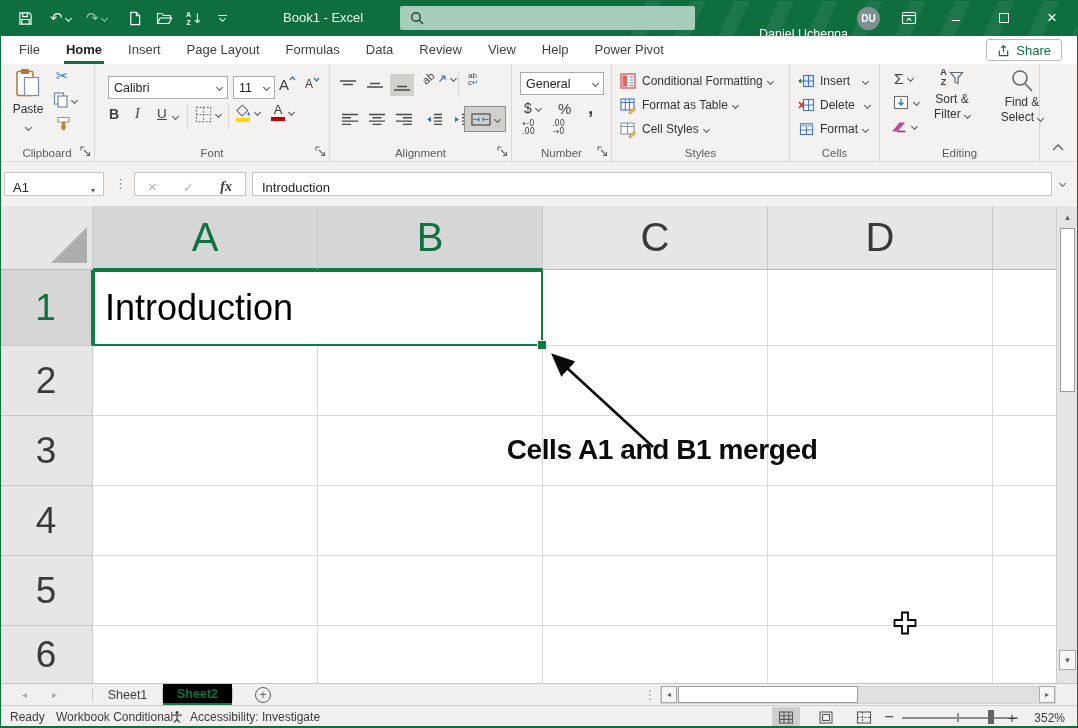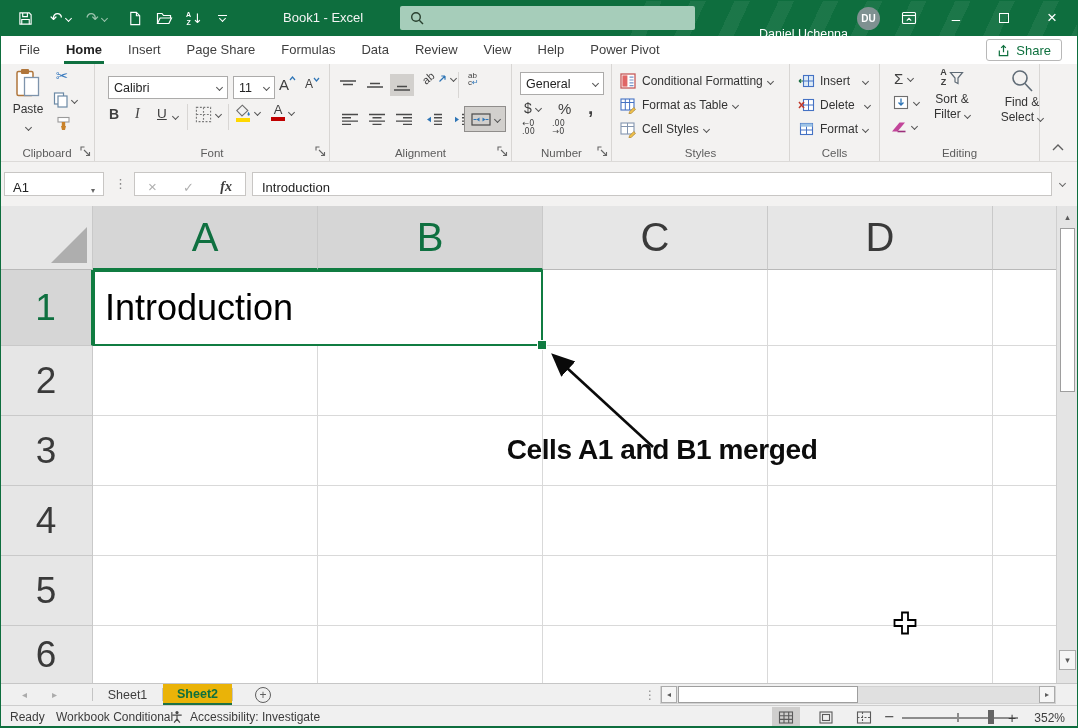--- a/index.html
+++ b/index.html
@@ -59,21 +59,21 @@
 .gl{position:absolute;background:#D9D9D9}
 .merged{position:absolute;left:93px;top:64px;width:450px;height:76px;background:#fff;border:2px solid #107C41;display:flex;align-items:center;font-size:36px;color:#000;padding-left:10px;z-index:3}
 .handle{position:absolute;left:537px;top:134px;width:10px;height:10px;background:#107C41;border:1.5px solid #fff;z-index:5}
 .anno-text{position:absolute;left:462px;top:228px;width:400px;text-align:center;font-size:28px;font-weight:700;color:#0C0C0C;letter-spacing:-.4px;z-index:4}
 
 .vsb{position:absolute;left:1056px;top:206px;width:22px;height:477px;background:#E4E4E4;border-left:1px solid #CFCFCF}
 .sbtn{display:flex;align-items:center;justify-content:center;color:#5A5A5A;font-size:9px}
 .vthumb{position:absolute;left:3px;top:22px;width:15px;height:164px;background:#fff;border:1px solid #9E9E9E}
 .sheetbar{position:absolute;left:0;top:683px;width:100%;height:22px;background:#F0F0F0;border-top:1px solid #C6C6C6;font-size:12.5px;color:#3F3F3F}
 .stab{position:absolute;top:0;height:21px;display:flex;align-items:center;justify-content:center}
-.stab.on{background:#eab308;border-bottom:2px solid #1E7145;color:#0E703E;font-weight:700}
+.stab.on{background:#000000;border-bottom:2px solid #1E7145;color:#0E703E;font-weight:700}
 .ssep{position:absolute;top:4px;width:1px;height:13px;background:#C4C4C4}
 .hthumb{position:absolute;left:678px;top:2px;width:180px;height:17px;background:#fff;border:1px solid #9E9E9E}
 .harr{position:absolute;top:2px;width:16px;height:17px;background:#F6F6F6;border:1px solid #ABABAB}
 
 .status{position:absolute;left:0;top:705px;width:100%;height:23px;background:#F0F0F0;border-top:1px solid #CDCDCD;font-size:12px;color:#3C3C3C}
 .sitem{position:absolute;top:0;height:22px;display:flex;align-items:center;gap:6px;white-space:nowrap}
 .vbtn{position:absolute;top:1px;width:28px;height:20px;display:flex;align-items:center;justify-content:center}
 .vbtn.on{background:#CFCECD}
 .frame{position:absolute;inset:0;border:1px solid #0E6E3E;border-bottom-width:2px;pointer-events:none;z-index:99}
 </style>
@@ -150,21 +150,21 @@
     <div class="wbtn" style="left:1040px;font-size:17px">
         <span>×</span>
       </div>
   </div>
 
   <div class="tabrow">
     <div class="tabs">
       <div class="tab"><span>File</span></div>
       <div class="tab active"><span>Home</span></div>
       <div class="tab"><span>Insert</span></div>
-      <div class="tab"><span>Page Share</span></div>
+      <div class="tab"><span>Page Layout</span></div>
       <div class="tab"><span>Formulas</span></div>
       <div class="tab"><span>Data</span></div>
       <div class="tab"><span>Review</span></div>
       <div class="tab"><span>View</span></div>
       <div class="tab"><span>Help</span></div>
       <div class="tab"><span>Power Pivot</span></div>
     </div>
     <div class="sharebtn">
       <svg width="13" height="13" viewBox="0 0 14 14" fill="none" stroke="#0E703E" stroke-width="1.3">
           <path d="M2.5 7v5.5h9V7"></path>

